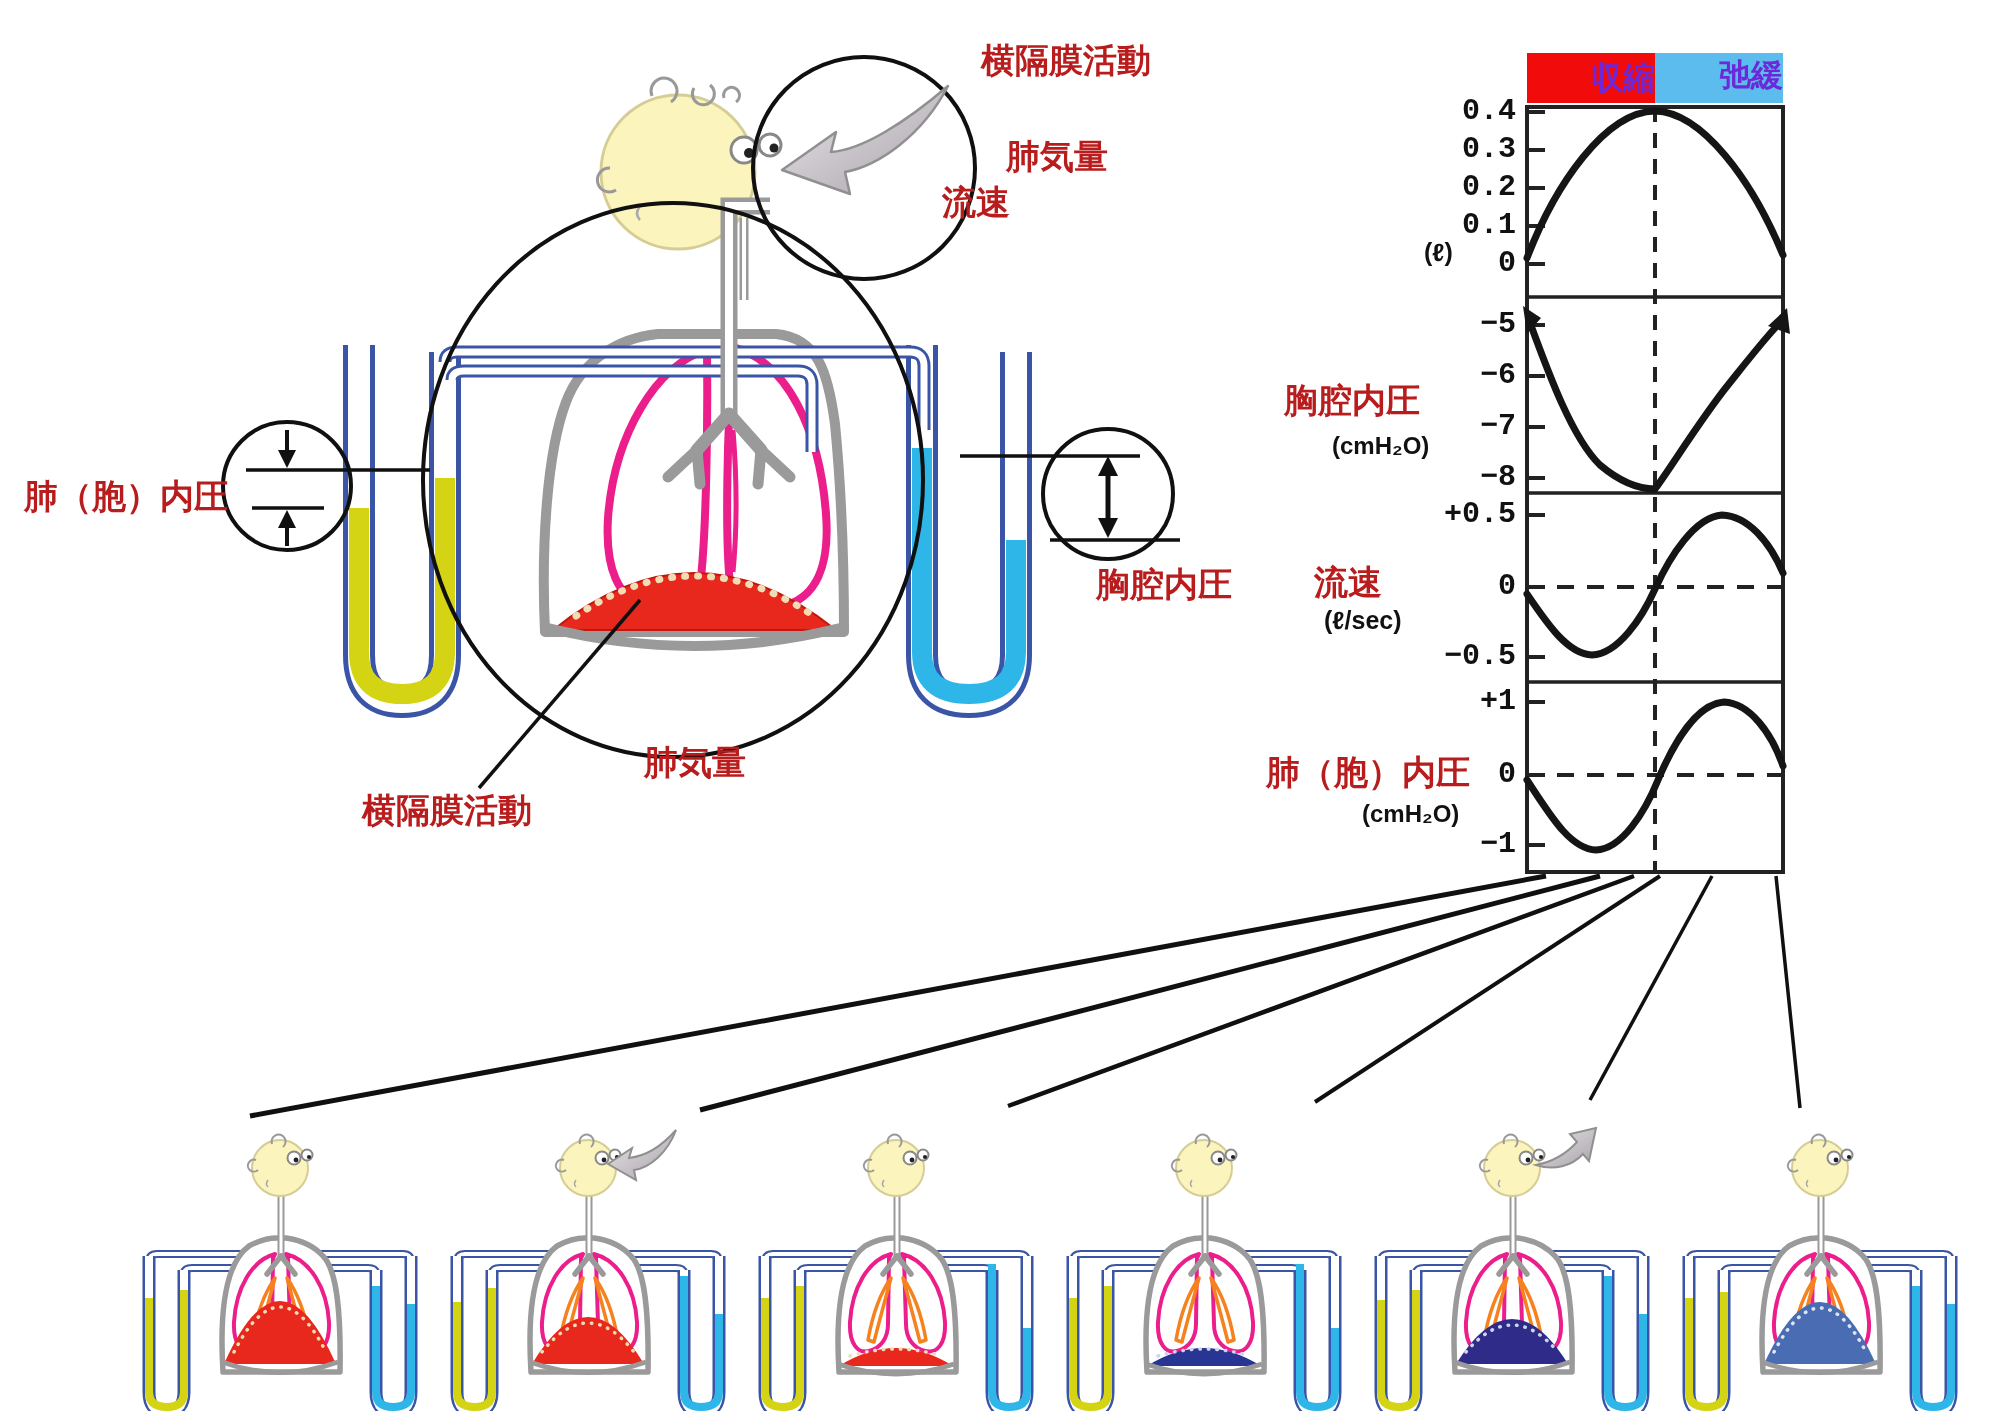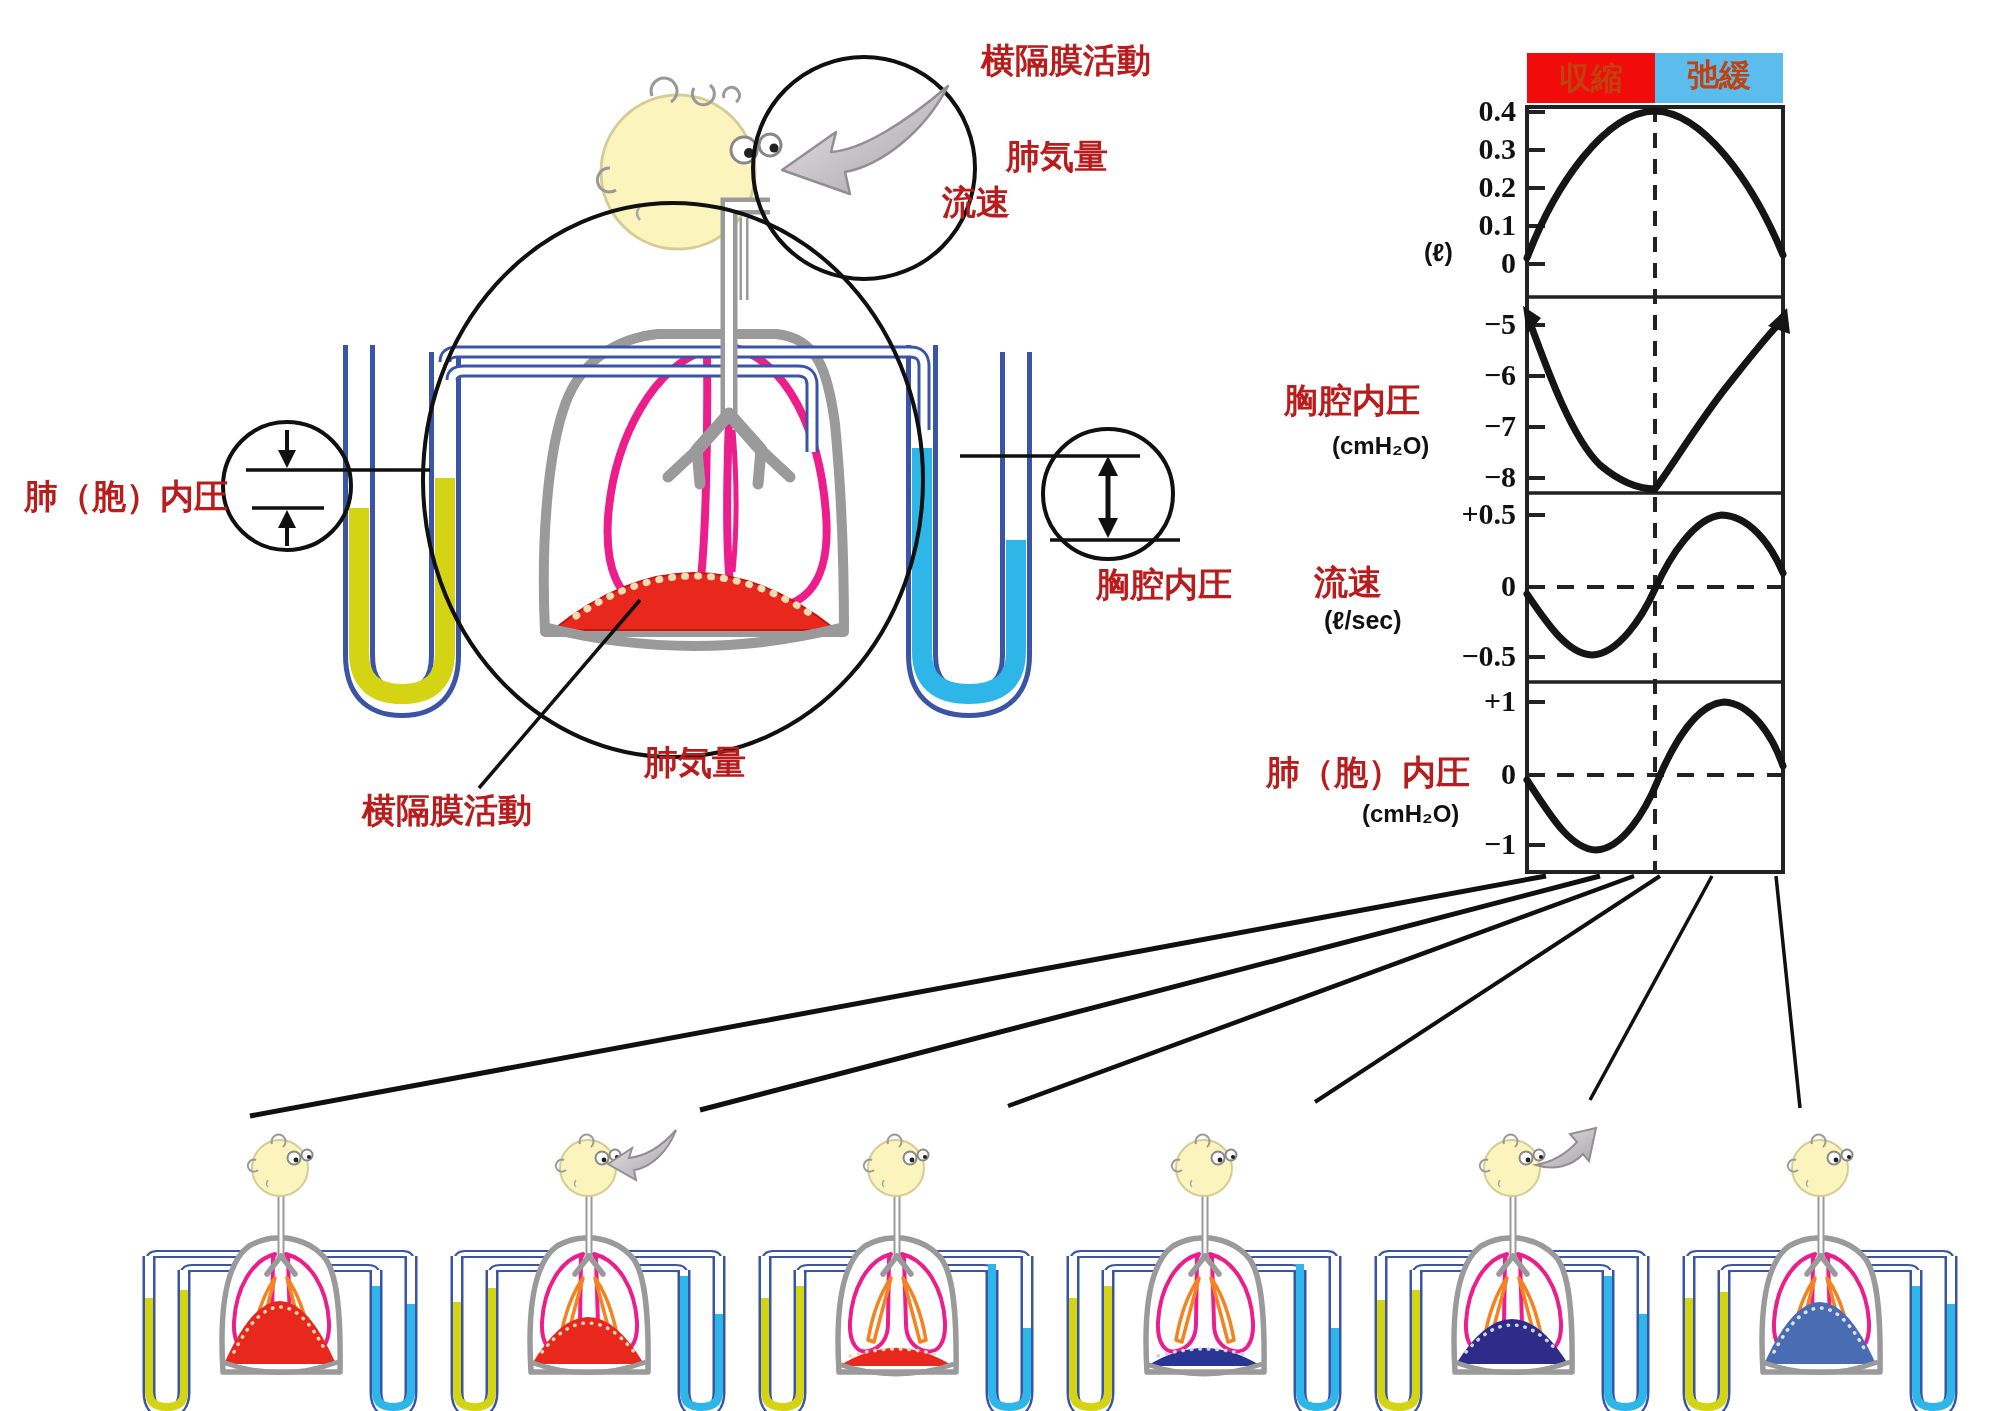--- a/index.html
+++ b/index.html
@@ -1,24 +1,24 @@
 <!DOCTYPE html>
 <html><head>
 <meta charset="utf-8">
 <style>
   html,body{margin:0;padding:0;background:#fff;}
   #stage{position:relative;width:2000px;height:1411px;background:#fff;overflow:hidden;
          font-family:"Liberation Sans","DejaVu Sans",sans-serif;color:#111;}
   #art{position:absolute;left:0;top:0;}
   .lbl{position:absolute;font-weight:700;font-size:34px;white-space:nowrap;color:#b91c1c;}
   .tick{position:absolute;font-weight:700;font-size:30px;white-space:nowrap;color:#111;
-        font-family:Liberation Serif, serif;}
+        font-family:Liberation Mono, monospace;}
   .unit{position:absolute;font-weight:700;font-size:25px;white-space:nowrap;color:#111;}
-  .bar-label{position:absolute;width:128px;height:50px;line-height:50px;text-align:center;
-             font-weight:700;font-size:32px;color:#c2410c;}
+  .bar-label{position:absolute;width:128px;height:50px;line-height:50px;text-align:right;
+             font-weight:700;font-size:32px;color:#6d28d9;}
 </style>
 </head>
 <body>
 
 <div id="stage">
 
 <svg id="art" width="2000" height="1411" viewBox="0 0 2000 1411">
   <defs>
     <linearGradient id="silver" x1="0" y1="0" x2="1" y2="1">
       <stop offset="0" stop-color="#e8e6e8"></stop>

